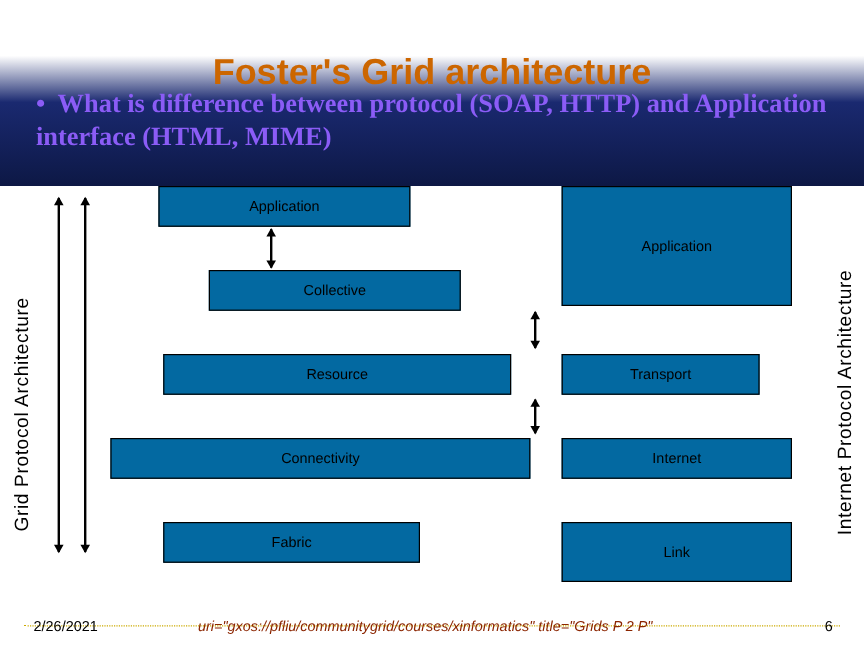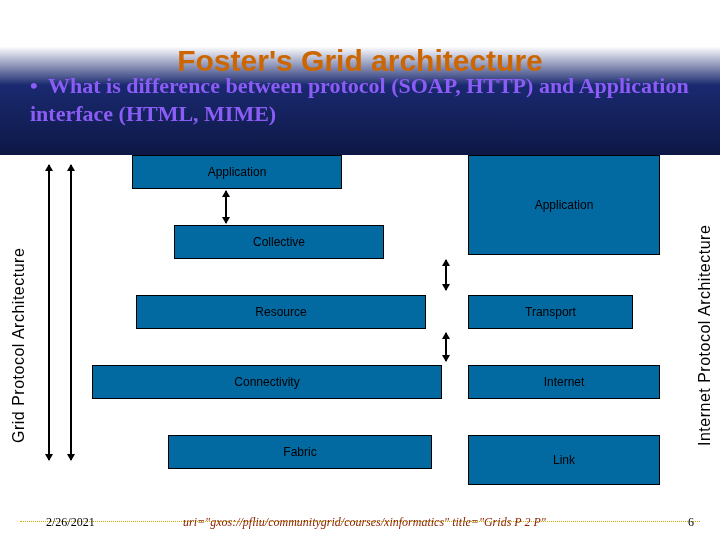--- a/index.html
+++ b/index.html
@@ -12,21 +12,21 @@
   .vlabel { position: absolute; writing-mode: vertical-rl; transform: rotate(180deg); font-family: Arial, sans-serif; font-size: 16px; color: #000; letter-spacing: 0.5px; }
   .vlabel.left { left: 10px; top: 60px; height: 260px; text-align: center; }
   .vlabel.right { right: 6px; top: 30px; height: 300px; text-align: center; }
   .left-stack { position: absolute; left: 92px; top: 0; width: 330px; }
   .right-stack { position: absolute; left: 468px; top: 0; width: 192px; }
   .box { border: 1.5px solid #000; background: #0369a1; font-family: Liberation Sans, sans-serif; font-size: 12px; display: flex; align-items: center; justify-content: center; position: absolute; }
   .arrow { position: absolute; width: 1.5px; background: #000; }
   .arrow::before, .arrow::after { content: ""; position: absolute; left: 50%; transform: translateX(-50%); border-left: 4px solid transparent; border-right: 4px solid transparent; }
   .arrow::before { top: -1px; border-bottom: 7px solid #000; }
   .arrow::after { bottom: -1px; border-top: 7px solid #000; }
-  .footer { position: absolute; bottom: 8px; left: 0; right: 0; height: 20px; display: flex; align-items: center; font-size: 12px; font-family: Liberation Serif, serif; z-index: 3; margin-left: 18px; }
+  .footer { position: absolute; bottom: 8px; left: 0; right: 0; height: 20px; display: flex; align-items: center; font-size: 12px; font-family: Liberation Sans, sans-serif; z-index: 3; }
   .footer .date { position: absolute; left: 28px; color: #000; }
   .footer .uri { position: absolute; left: 165px; color: #8b2500; font-style: italic; font-size: 12px; }
   .footer .page { position: absolute; right: 26px; color: #000; }
   .yellow-line { position: absolute; bottom: 18px; left: 20px; right: 20px; border-top: 1px dotted #ccaa00; z-index: 2; }
 </style>
 </head>
 <body>
 
 <div class="header-bg"></div>
 
@@ -39,21 +39,21 @@
 <div class="diagram">
 
   <div class="vlabel left">Grid Protocol Architecture</div>
   <div class="vlabel right">Internet Protocol Architecture</div>
 
   <div class="left-stack">
     <div class="box" style="left:40px; top:0px; width:210px; height:34px;">Application</div>
     <div class="box" style="left:70px; top:70px; width:210px; height:34px;margin-left:12px;">Collective</div>
     <div class="box" style="left:44px; top:140px; width:290px; height:34px;">Resource</div>
     <div class="box" style="left:0px; top:210px; width:350px; height:34px;text-align:center;">Connectivity</div>
-    <div class="box" style="left:76px; top:280px; width:264px; height:34px;">Fabric</div>
+    <div class="box" style="left:44px; top:280px; width:214px; height:34px;">Fabric</div>
   </div>
 
   <div class="right-stack">
     <div class="box" style="left:0; top:0px;   width:192px; height:100px;">Application</div>
     <div class="box" style="left:0; top:140px; width:165px; height:34px;">Transport</div>
     <div class="box" style="left:0; top:210px; width:192px; height:34px;">Internet</div>
     <div class="box" style="left:0; top:280px; width:192px; height:50px;">Link</div>
   </div>
 
   <div class="arrow" style="left:48px; top:10px; height:295px;"></div>

